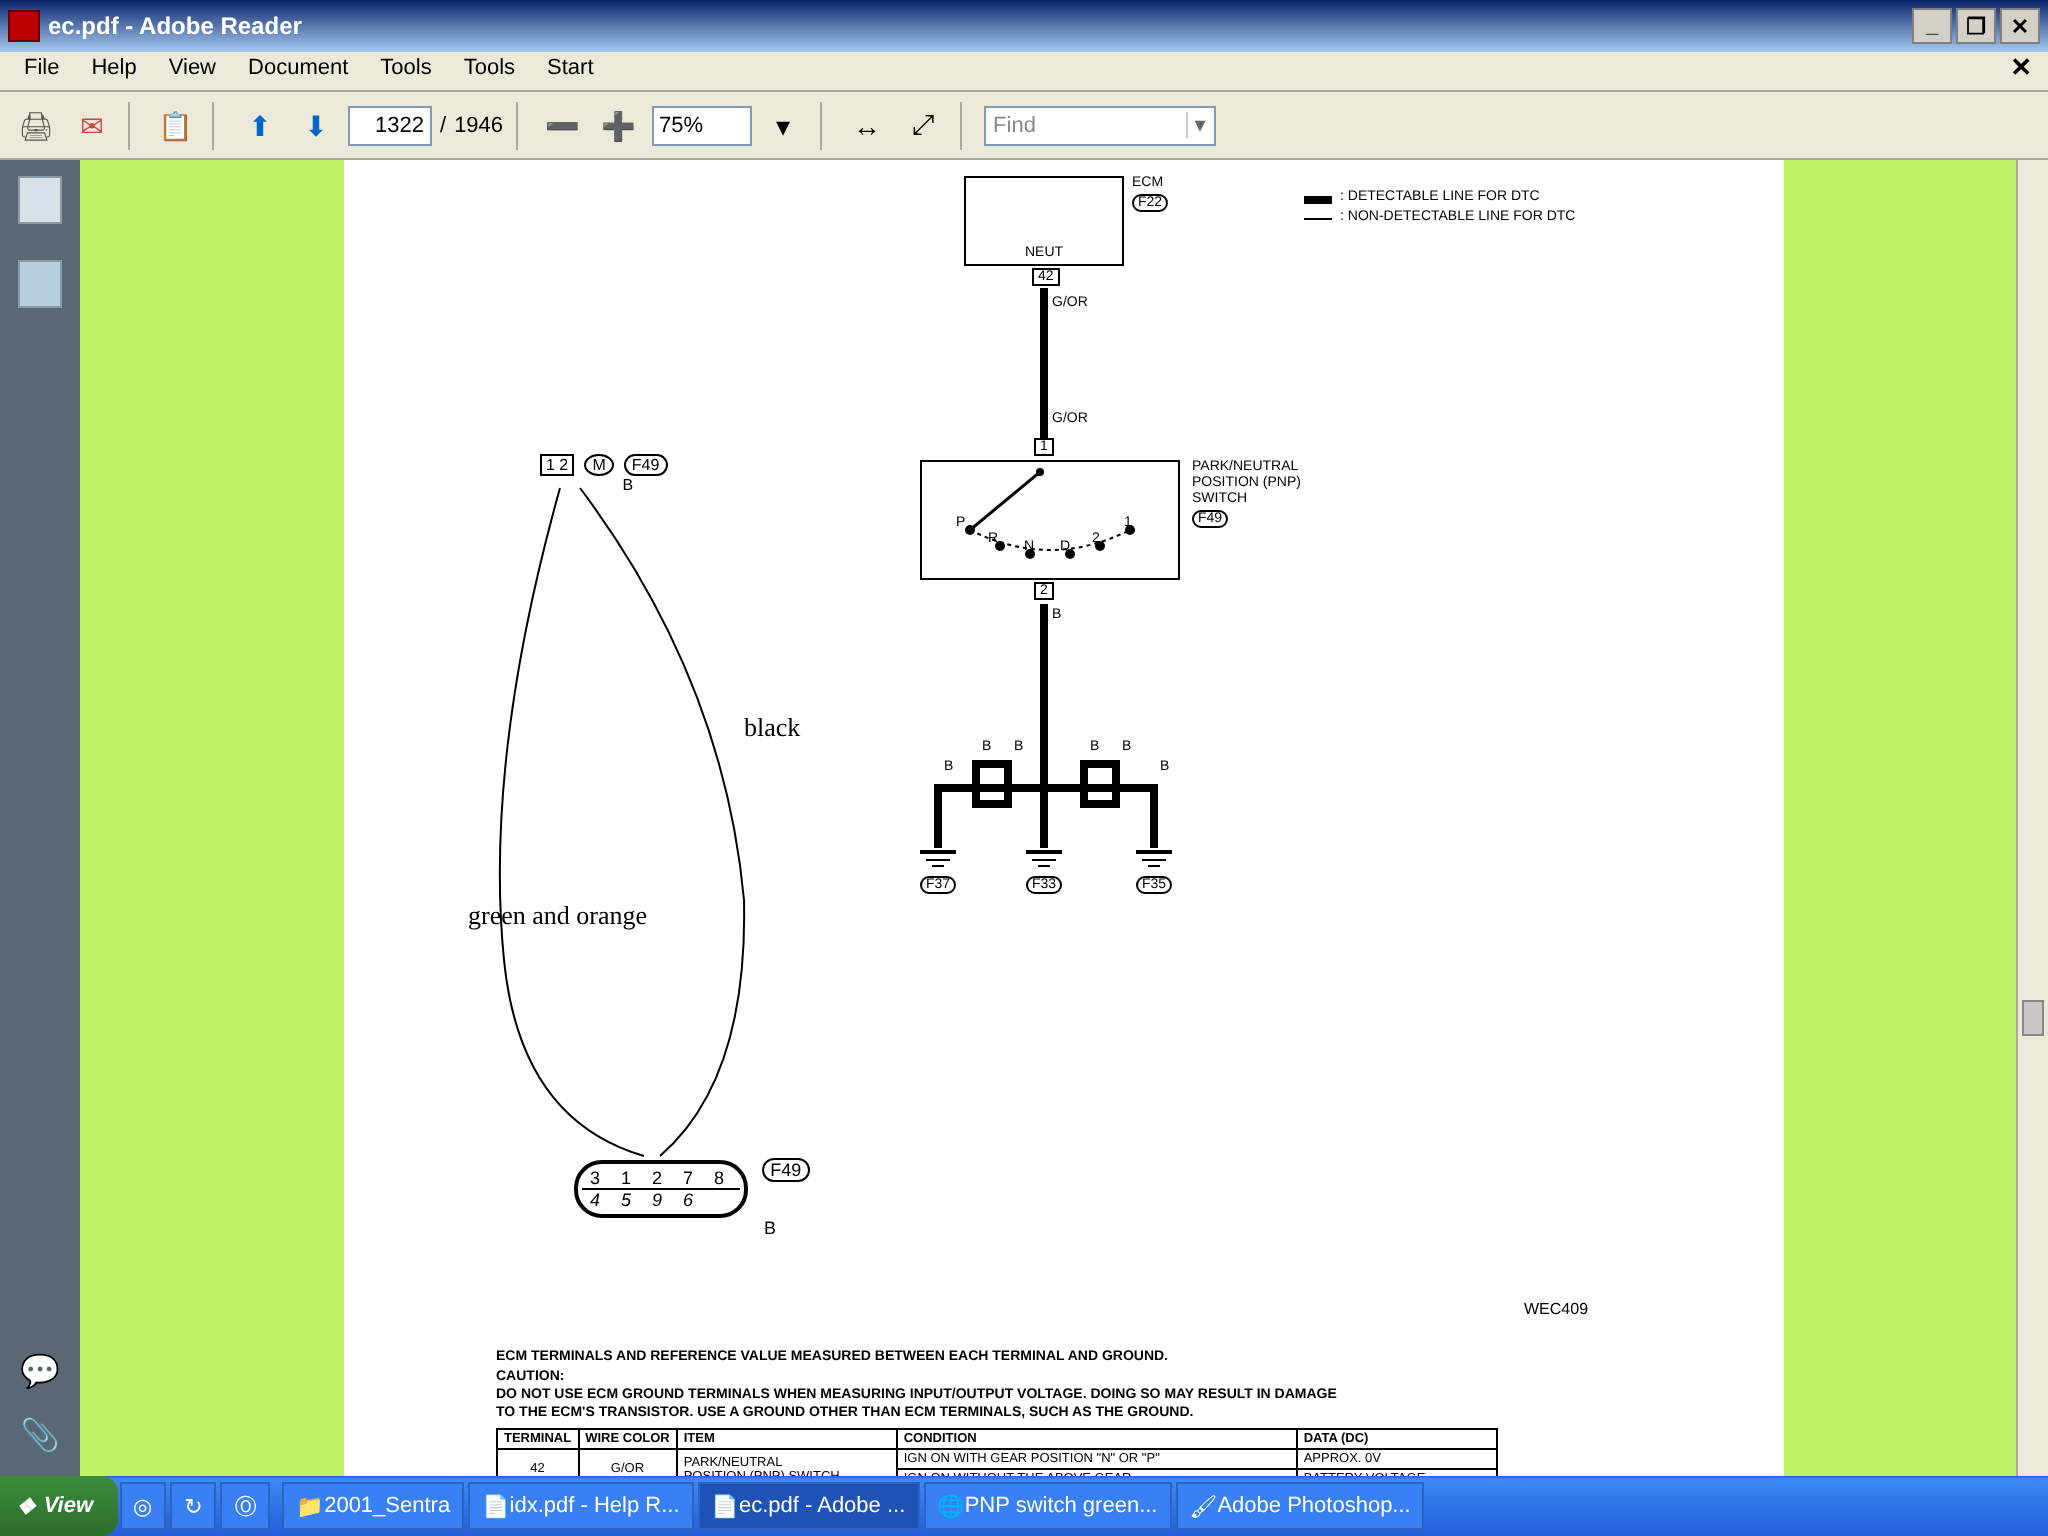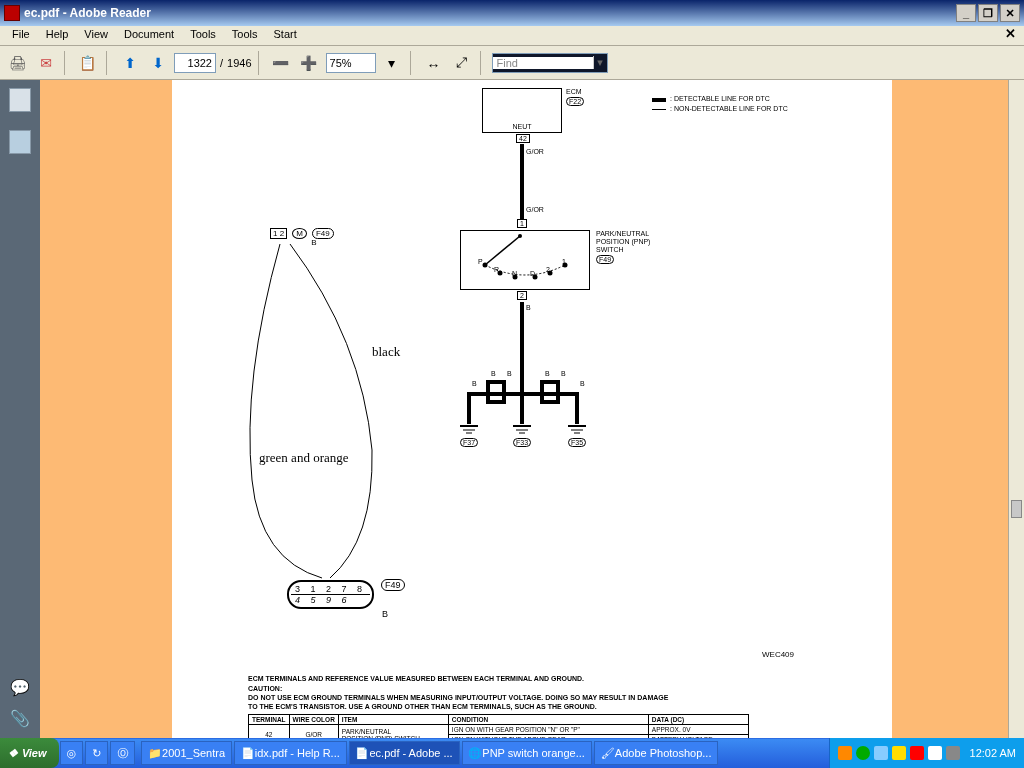--- a/index.html
+++ b/index.html
@@ -13,30 +13,30 @@
   
   .menubar { height: 20px; background: #ece9d8; display: flex; align-items: flex-start; padding: 0 4px; border-bottom: 1px solid #aca899; }
   .menuitem { padding: 2px 8px; cursor: default; }
   .closex { margin-left:auto; font-weight:bold; font-size:13px; padding:0 4px; cursor:default;}
   
   .toolbar { height: 34px; background: #ece9d8; display: flex; align-items: center; padding: 2px 6px; border-bottom: 1px solid #aca899; gap:4px;}
   .tbtn { width: 24px; height: 24px; border: 1px solid transparent; display: flex; align-items: center; justify-content: center; font-size: 14px;}
   .tsep { width:6px; height:24px; border-left:1px solid #aca899; margin:0 2px;}
   .pageinput { width: 42px; height: 20px; border: 1px solid #7f9db9; text-align: right; padding: 0 3px; font-size:11px;}
   .zoominput { width: 50px; height:20px; border:1px solid #7f9db9; padding:0 3px; font-size:11px;}
-  .findbox { height: 20px; border:1px solid #7f9db9; display:flex; align-items:center; background:#0f172a;}
+  .findbox { height: 20px; border:1px solid #7f9db9; display:flex; align-items:center; background:#ffffff;}
   .findbox input { border:none; width:100px; font-size:11px; padding:0 4px; outline:none; color:#888;}
   .findbox .dd { width:14px; text-align:center; border-left:1px solid #ccc; color:#666;}
   
   .main { display: flex; height: calc(768px - 26px - 20px - 34px - 30px); }
   .navpane { width: 40px; background: #5a6876; display: flex; flex-direction: column; align-items: center; padding-top: 8px; gap: 18px;}
   .navicon { width: 22px; height: 24px; background: #d9e1e8; border:1px solid #8899a8;}
   .navbottom { margin-top:auto; display:flex; flex-direction:column; align-items:center; gap:12px; padding-bottom:10px;}
   
-  .docarea { flex: 1; background: #fdba74; position: relative; overflow: hidden;}
+  .docarea { flex: 1; background: #bef264; position: relative; overflow: hidden;}
   .scrollv { position:absolute; right:0; top:0; bottom:0; width:16px; background:#ece9d8; border-left:1px solid #aca899;}
   .thumb { position:absolute; top:420px; left:2px; right:2px; height:18px; background:#c8c8c8; border:1px solid #888;}
   
   .page { width: 720px; margin: 0 auto; background: #fff; min-height: 700px; position: relative;}
   
   
   .diagram { position:absolute; inset:0; }
   .dbox { position:absolute; border:1px solid #000; background:#fff; font-size:7px; text-align:center;}
   .dlabel { position:absolute; font-size:7px; color:#000; white-space:nowrap;}
   .annot { position:absolute; font-family: "Times New Roman", serif; font-size:13px; color:#000;}
@@ -219,22 +219,22 @@
             <div style="font-size:9px; letter-spacing:4px; padding:0 4px;font-style:italic;">4  5  9  6</div>
           </div>
           <span style="border:1px solid #000; padding:0 3px; font-size:9px; border-radius:6px; margin-left:4px; vertical-align:top;">F49</span>
           <div style="font-size:9px; margin-left:95px;">B</div>
         </div>
 
         <svg style="position:absolute; left:60px; top:160px; width:200px; height:360px;">
           <path d="M 48 4 Q 10 140, 20 240 Q 28 320, 90 338" stroke="#000" fill="none" stroke-width="1"></path>
           <path d="M 58 4 Q 130 100, 140 210 Q 142 300, 98 338" stroke="#000" fill="none" stroke-width="1"></path>
         </svg>
-        <div class="annot" style="left:62px; top:370px;margin-left:25px;">green and orange</div>
-        <div class="annot" style="left:200px; top:264px;">black</div>
+        <div class="annot" style="left:62px; top:370px;">green and orange</div>
+        <div class="annot" style="left:200px; top:276px;">black</div>
 
         <div class="dlabel" style="left:590px; top:570px; font-size:8px;">WEC409</div>
 
         <div class="tbltxt" style="left:76px; top:595px; font-weight:bold;">ECM TERMINALS AND REFERENCE VALUE MEASURED BETWEEN EACH TERMINAL AND GROUND.</div>
         <div class="tbltxt" style="left:76px; top:605px; font-weight:bold;">CAUTION:</div>
         <div class="tbltxt" style="left:76px; top:614px; font-weight:bold;">DO NOT USE ECM GROUND TERMINALS WHEN MEASURING INPUT/OUTPUT VOLTAGE. DOING SO MAY RESULT IN DAMAGE</div>
         <div class="tbltxt" style="left:76px; top:623px; font-weight:bold;">TO THE ECM'S TRANSISTOR. USE A GROUND OTHER THAN ECM TERMINALS, SUCH AS THE GROUND.</div>
 
         <table class="tbl" style="left:76px; top:634px; border-collapse:collapse;">
           <tbody>
@@ -271,25 +271,15 @@
     <span style="margin-right:4px;">❖</span>
       <span>View</span>
   </div>
   <div class="tbitem">◎</div>
   <div class="tbitem">↻</div>
   <div class="tbitem">Ⓞ</div>
   <div style="width:4px;"></div>
   <div class="tbitem">📁 <span>2001_Sentra</span></div>
   <div class="tbitem">📄 <span>idx.pdf - Help R...</span></div>
   <div class="tbitem active">📄 <span>ec.pdf - Adobe ...</span></div>
-  <div class="tbitem">🌐 <span>PNP switch orange...</span></div>
+  <div class="tbitem">🌐 <span>PNP switch green...</span></div>
   <div class="tbitem">🖌 <span>Adobe Photoshop...</span></div>
-  <div class="tray">
-    <span class="tricon" style="background:#f80;"></span>
-    <span class="tricon" style="background:#0a0;border-radius:50%;"></span>
-    <span class="tricon" style="background:#8cf;"></span>
-    <span class="tricon" style="background:#fd0;"></span>
-    <span class="tricon" style="background:#f00;"></span>
-    <span class="tricon" style="background:#fff;"></span>
-    <span class="tricon" style="background:#888;"></span>
-    <span class="clock">12:02 AM</span>
-  </div>
 </div>
 
 </body></html>

